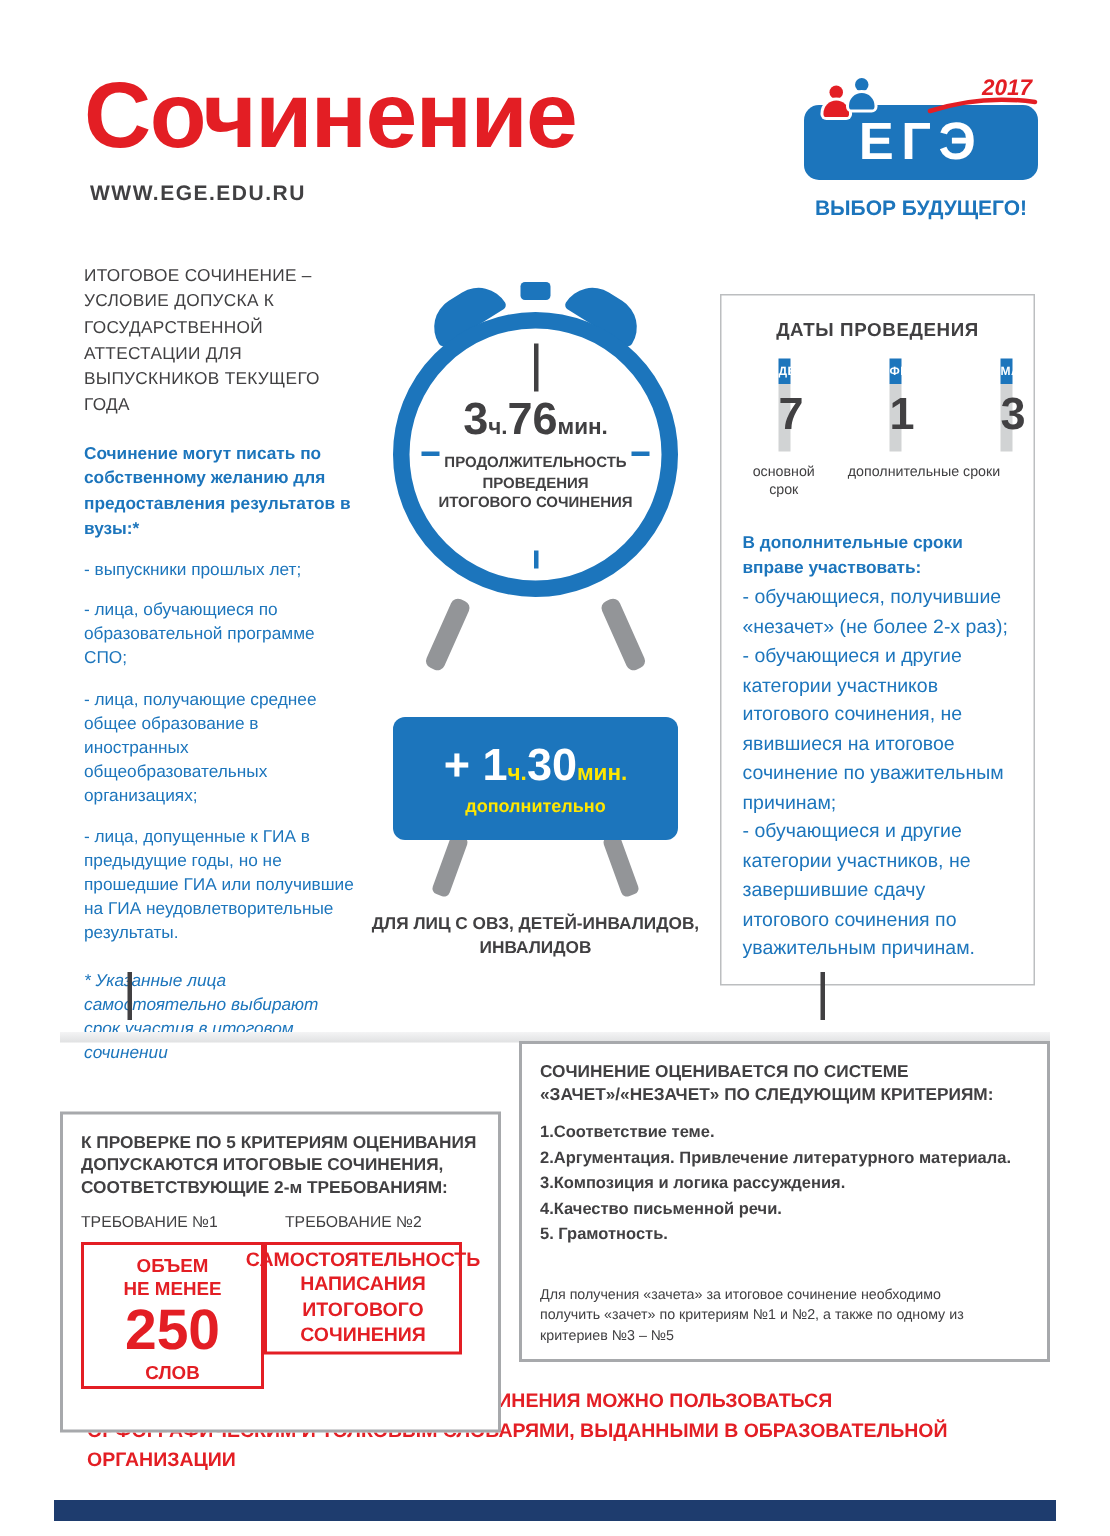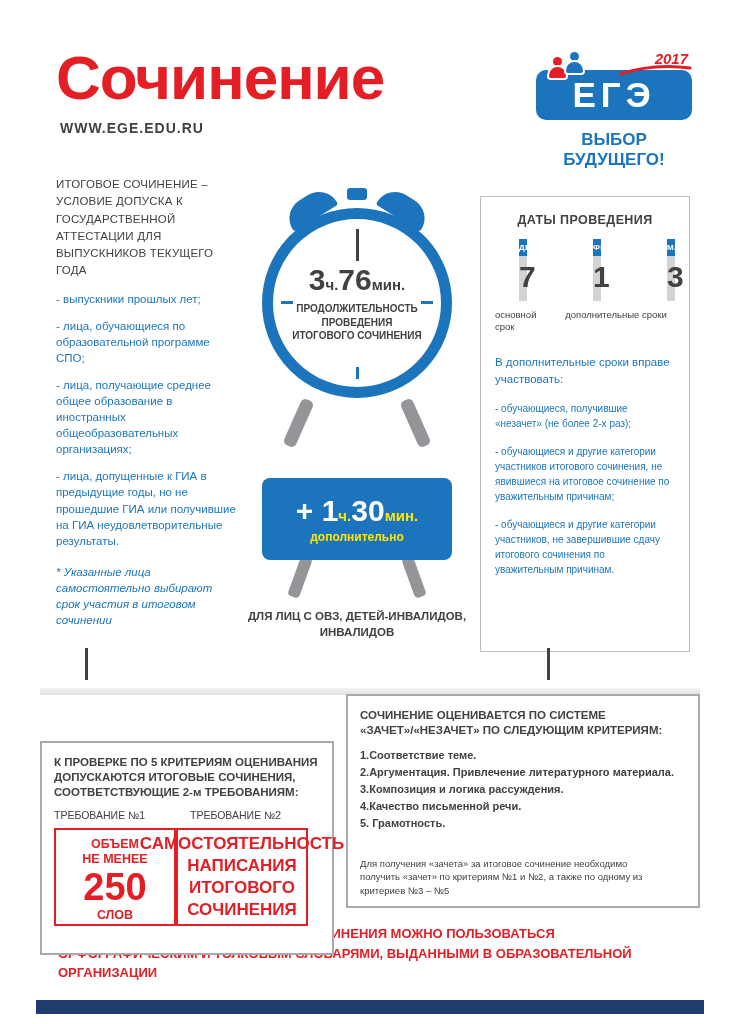--- a/index.html
+++ b/index.html
@@ -23,21 +23,21 @@
   .people{ position:absolute; top:2px; left:12px; z-index:3; display:flex; }
   .person{ display:inline-block; width:19px; }
   .p-head{ display:block; width:9px; height:9px; border-radius:50%; margin:0 auto; box-shadow:0 0 0 2px #fff; }
   .p-body{ display:block; width:17px; height:11px; border-radius:9px 9px 2px 2px; margin:1px auto 0; box-shadow:0 0 0 2px #fff; }
   .person-red .p-head,.person-red .p-body{ background:var(--red); }
   .person-blue .p-head,.person-blue .p-body{ background:var(--blue); }
   .person-red{ margin-top:5px; }
   .person-blue{ margin-left:-2px; }
   .year{ position:absolute; top:0; right:4px; font-size:15px; font-weight:bold; font-style:italic; color:var(--red); z-index:3; }
   .swoosh{ position:absolute; top:12px; right:0; color:var(--red); z-index:3; }
-  .slogan{ position:absolute; top:80px; left:0; width:156px; text-align:center; color:var(--blue); font-weight:bold; font-size:17px; }
+  .slogan{ position:absolute; top:80px; left:0; width:156px; text-align:center; color:var(--blue); font-weight:bold; font-size:14px; }
   
   .col-left{ position:absolute; left:56px; top:176px; width:182px; font-size:11.5px; }
   .intro{ line-height:1.5; letter-spacing:0.2px; }
   .blue{ color:var(--blue); }
   .who-heading{ margin-top:15px; font-weight:bold; line-height:1.45; }
   .item{ margin-top:11px; line-height:1.4; }
   .footnote{ margin-top:15px; font-style:italic; line-height:1.4; }
   
   .col-center{ position:absolute; left:246px; top:190px; width:222px; text-align:center; }
   .clock{ position:relative; width:222px; height:262px; }
@@ -71,24 +71,24 @@
   .for-whom{ margin-top:8px; font-size:11.5px; font-weight:bold; line-height:1.4; }
   
   .col-right{ position:absolute; left:480px; top:196px; width:210px; min-height:456px;
     border:1px solid #bcbec0; padding:16px 14px 14px; }
   .dates-title{ text-align:center; font-size:12.5px; font-weight:bold; letter-spacing:0.4px; }
   .calendars{ display:flex; justify-content:space-between; margin-top:12px; }
   .calendar{ width:32px;padding-left:24px; }
   .cal-month{ background:var(--blue); color:#fff; font-size:8px; font-weight:bold; text-align:center; padding:4px 0; letter-spacing:0.3px; }
   .cal-day{ background:var(--lightgray); text-align:center; font-size:30px; font-weight:bold; padding:4px 0 7px; }
   .cal-labels{ display:flex; margin-top:8px; font-size:9.5px; line-height:1.3; }
-  .cal-label-main{ width:55px; text-align:left; }
+  .cal-label-main{ width:55px; text-align:center; }
   .cal-label-add{ width:118px; margin-left:auto; text-align:center; }
-  .add-heading{ margin-top:20px; font-weight:normal; font-size:11.5px; line-height:1.5; }
-  .add-item{ margin-top:13px; font-size:10px; line-height:1.5; }
+  .add-heading{ margin-top:20px; font-weight:bold; font-size:11.5px; line-height:1.5; }
+  .add-item{ margin-top:0; font-size:13px; line-height:1.5; }
   
   .tear{ position:absolute; left:40px; top:688px; width:660px; height:7px;
     background:linear-gradient(#f4f4f5,#e0e1e2); z-index:0; }
   .hand{ position:absolute; display:flex; align-items:flex-start; gap:4px; z-index:5; }
   .hand-left{ left:86px; top:648px; }
   .hand-right{ left:548px; top:648px; }
   .finger{ background:var(--gray); border-radius:8px; }
   .thumb{ width:24px; height:42px; border-radius:12px; transform:rotate(-16deg); margin-top:8px; }
   .f1{ width:16px; height:52px; } .f2{ width:16px; height:58px; }
   .f3{ width:16px; height:55px; } .f4{ width:15px; height:47px; }
@@ -97,22 +97,22 @@
   .box-right{ left:346px; width:354px; height:214px; }
   .box-heading{ font-size:11.5px; font-weight:bold; line-height:1.3; }
   .req-labels{ display:flex; margin-top:9px; font-size:10.5px; }
   .req-labels span:first-child{ width:122px; }
   .req-labels span:last-child{ margin-left:14px; }
   .req-boxes{ display:flex; gap:0; margin-top:7px; }
   .red-box{ border:2px solid var(--red); color:var(--red); text-align:center; }
   .red-box.volume{ width:122px; height:98px; padding-top:7px; }
   .red-line{ font-size:12.5px; font-weight:bold; line-height:1.25; }
   .red-number{ font-size:38px; font-weight:bold; line-height:1.05; }
-  .red-box.independent{ width:132px; height:98px; display:flex; align-items:center; justify-content:center;
-    padding:6px; font-size:17px; font-weight:bold; line-height:1.3; }
+  .red-box.independent{ width:132px; height:75px; display:flex; align-items:center; justify-content:center;
+    padding:6px; font-size:13px; font-weight:bold; line-height:1.3; }
   .criteria-list{ margin-top:9px; }
   .criteria-item{ font-size:11px; font-weight:bold; line-height:1.55; }
   .criteria-note{ margin-top:25px; font-size:9.5px; font-weight:normal; line-height:1.4; width:95%; }
   
   .notice{ position:absolute; left:58px; top:924px; width:632px; font-size:13px; font-weight:bold;
     color:var(--red); line-height:1.5; }
   .footer-bar{ position:absolute; left:36px; top:1000px; width:668px; height:14px; background:var(--navy); }
 </style>
 </head>
 <body>
@@ -136,20 +136,21 @@
           <span class="p-head"></span>
           <span class="p-body"></span>
         </span>
     </div>
     <div class="ege-box">ЕГЭ</div>
     <div class="slogan">ВЫБОР БУДУЩЕГО!</div>
   </div>
 
   <section class="col-left">
     <p class="intro">ИТОГОВОЕ СОЧИНЕНИЕ – УСЛОВИЕ ДОПУСКА К ГОСУДАРСТВЕННОЙ АТТЕСТАЦИИ ДЛЯ ВЫПУСКНИКОВ ТЕКУЩЕГО ГОДА</p>
+    <p class="blue who-heading">Сочинение могут писать по собственному желанию для предоставления результатов в вузы:*</p>
     <p class="blue item">- выпускники прошлых лет;</p>
     <p class="blue item">- лица, обучающиеся по образовательной программе СПО;</p>
     <p class="blue item">- лица, получающие среднее общее образование в иностранных общеобразовательных организациях;</p>
     <p class="blue item">- лица, допущенные к ГИА в предыдущие годы, но не прошедшие ГИА или получившие на ГИА неудовлетворительные результаты.</p>
     <p class="blue footnote">* Указанные лица самостоятельно выбирают срок участия в итоговом сочинении</p>
   </section>
 
   <section class="col-center">
     <div class="clock">
       <span class="bell bell-left"></span>

